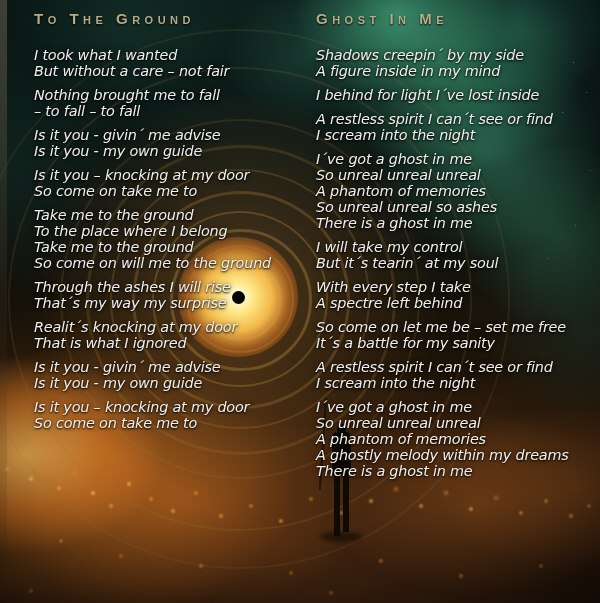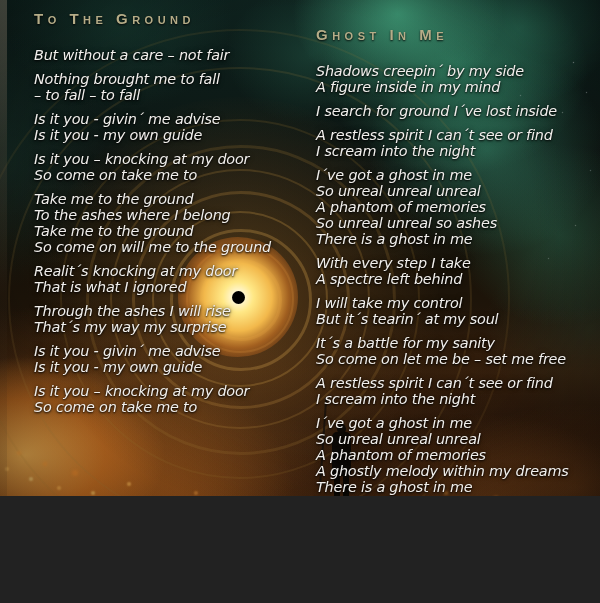--- a/index.html
+++ b/index.html
@@ -1,17 +1,17 @@
 <!DOCTYPE html>
 <html><head>
 <meta charset="utf-8">
 <style>
   html,body{margin:0;padding:0;background:#222;}
   .page{
-    position:relative;width:600px;height:496px;overflow:hidden;
+    position:relative;width:600px;height:603px;overflow:hidden;
     font-family:"DejaVu Sans",sans-serif;
     background:linear-gradient(180deg,#0b100e 0%,#0d120f 20%,#12110d 35%,#171209 48%,#1d1409 60%,#26170a 72%,#241509 82%,#160e07 92%,#100a06 100%);
   }
   .layer{position:absolute;inset:0;pointer-events:none;}
   .bg-teal{
     z-index:1;
     background:
       radial-gradient(150px 120px at 398px 14px, rgba(70,170,130,.75), transparent 70%),
       radial-gradient(190px 150px at 455px 70px, rgba(55,145,110,.6), transparent 70%),
       radial-gradient(130px 110px at 520px 28px, rgba(45,120,95,.55), transparent 70%),
@@ -86,21 +86,21 @@
   .fig-staff{left:4px;top:-26px;width:2px;height:92px;background:rgba(22,18,13,.85);transform:rotate(4deg);}
   .fig-shadow{left:2px;top:108px;width:42px;height:10px;border-radius:50%;background:rgba(0,0,0,.5);filter:blur(2px);}
   .edge{
     position:absolute;left:0;top:0;width:7px;height:100%;z-index:6;
     background:linear-gradient(180deg, rgba(160,150,130,.5), rgba(120,100,80,.25) 30%, rgba(80,60,40,.15) 60%, rgba(40,30,20,.1));
   }
   .vignette{z-index:7;background:radial-gradient(ellipse at 50% 45%, transparent 55%, rgba(0,0,0,.38) 100%);}
   .content{position:absolute;inset:0;z-index:10;}
   .col{position:absolute;top:10px;width:280px;}
   .col-left{left:34px;}
-  .col-right{left:316px;margin-top:16px;}
+  .col-right{left:316px;}
   .song-title{
     font-family:"Liberation Sans",sans-serif;
     font-variant:small-caps;font-weight:600;font-size:15px;
     letter-spacing:4.5px;color:#b6ad88;
     text-shadow:0 1px 2px rgba(0,0,0,.9);
     margin-bottom:20px;white-space:nowrap;
   }
   .stanza{margin-bottom:8px;}
   .line{
     font-style:italic;font-size:14.4px;line-height:16px;
@@ -149,90 +149,91 @@
   </div>
 
   <div class="edge"></div>
   <div class="layer vignette"></div>
 
   <div class="content">
     <div class="col col-left">
       <div class="song-title">To The Ground</div>
       <div class="stanzas">
           <div class="stanza">
+            <div class="line">I took what I wanted</div>
             <div class="line">But without a care – not fair</div>
           </div>
           <div class="stanza">
             <div class="line">Nothing brought me to fall</div>
             <div class="line">– to fall – to fall</div>
           </div>
           <div class="stanza">
             <div class="line">Is it you - givin´ me advise</div>
             <div class="line">Is it you - my own guide</div>
           </div>
           <div class="stanza">
             <div class="line">Is it you – knocking at my door</div>
             <div class="line">So come on take me to</div>
           </div>
           <div class="stanza">
             <div class="line">Take me to the ground</div>
-            <div class="line">To the ashes where I belong</div>
+            <div class="line">To the place where I belong</div>
             <div class="line">Take me to the ground</div>
             <div class="line">So come on will me to the ground</div>
           </div>
           <div class="stanza">
+            <div class="line">Through the ashes I will rise</div>
+            <div class="line">That´s my way my surprise</div>
+          </div>
+          <div class="stanza">
             <div class="line">Realit´s knocking at my door</div>
             <div class="line">That is what I ignored</div>
-          </div>
-          <div class="stanza">
-            <div class="line">Through the ashes I will rise</div>
-            <div class="line">That´s my way my surprise</div>
           </div>
           <div class="stanza">
             <div class="line">Is it you - givin´ me advise</div>
             <div class="line">Is it you - my own guide</div>
           </div>
           <div class="stanza">
             <div class="line">Is it you – knocking at my door</div>
             <div class="line">So come on take me to</div>
           </div>
         </div>
     </div>
     <div class="col col-right">
       <div class="song-title">Ghost In Me</div>
       <div class="stanzas">
           <div class="stanza">
             <div class="line">Shadows creepin´ by my side</div>
             <div class="line">A figure inside in my mind</div>
           </div>
           <div class="stanza">
-            <div class="line">I search for ground I´ve lost inside</div>
+            <div class="line">I behind for light I´ve lost inside</div>
           </div>
           <div class="stanza">
             <div class="line">A restless spirit I can´t see or find</div>
             <div class="line">I scream into the night</div>
           </div>
           <div class="stanza">
             <div class="line">I´ve got a ghost in me</div>
             <div class="line">So unreal unreal unreal</div>
             <div class="line">A phantom of memories</div>
             <div class="line">So unreal unreal so ashes</div>
             <div class="line">There is a ghost in me</div>
           </div>
           <div class="stanza">
+            <div class="line">I will take my control</div>
+            <div class="line">But it´s tearin´ at my soul</div>
+          </div>
+          <div class="stanza">
             <div class="line">With every step I take</div>
             <div class="line">A spectre left behind</div>
           </div>
           <div class="stanza">
-            <div class="line">I will take my control</div>
-            <div class="line">But it´s tearin´ at my soul</div>
-          </div>
-          <div class="stanza">
+            <div class="line">So come on let me be – set me free</div>
             <div class="line">It´s a battle for my sanity</div>
-            <div class="line">So come on let me be – set me free</div>
           </div>
           <div class="stanza">
             <div class="line">A restless spirit I can´t see or find</div>
             <div class="line">I scream into the night</div>
           </div>
           <div class="stanza">
             <div class="line">I´ve got a ghost in me</div>
             <div class="line">So unreal unreal unreal</div>
             <div class="line">A phantom of memories</div>
             <div class="line">A ghostly melody within my dreams</div>

